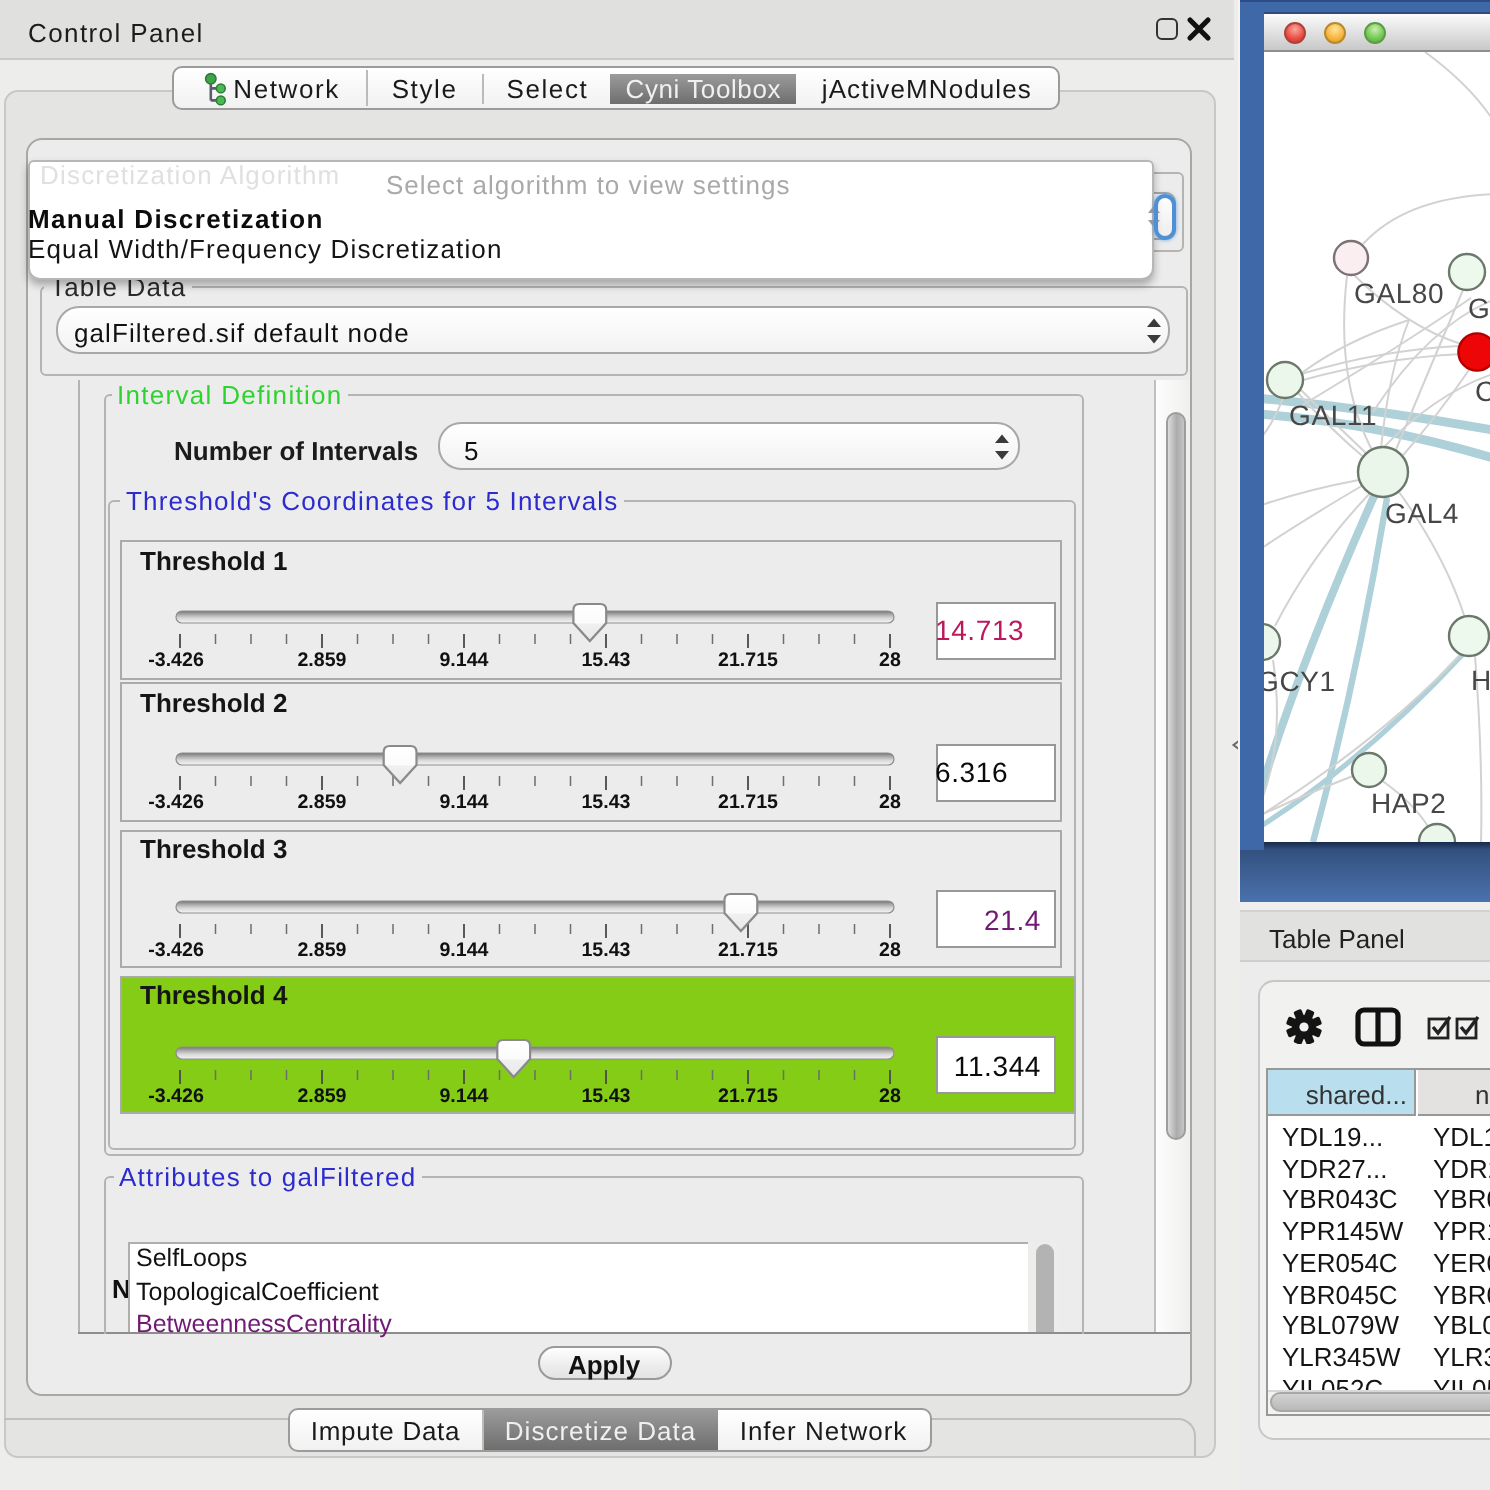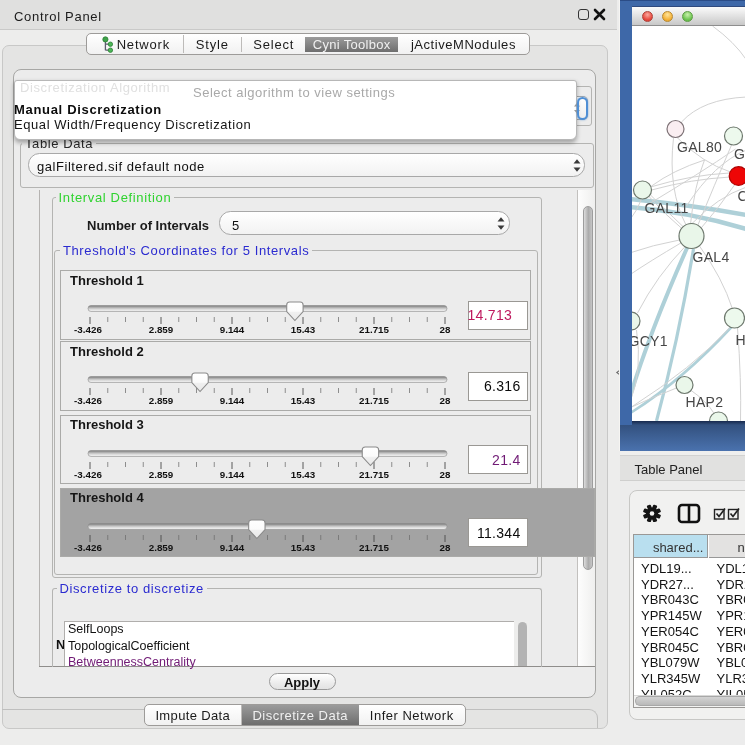--- a/index.html
+++ b/index.html
@@ -178,21 +178,21 @@
         <line x1="384.00" y1="46" x2="384.00" y2="53" stroke="#4a4a4a" stroke-width="0.9"></line>
       <text x="27" y="62" font-size="9.8" font-weight="bold" fill="#111" text-anchor="middle" font-family="Liberation Sans, sans-serif">-3.426</text>
         <text x="100" y="62" font-size="9.8" font-weight="bold" fill="#111" text-anchor="middle" font-family="Liberation Sans, sans-serif">2.859</text>
         <text x="171" y="62" font-size="9.8" font-weight="bold" fill="#111" text-anchor="middle" font-family="Liberation Sans, sans-serif">9.144</text>
         <text x="242" y="62" font-size="9.8" font-weight="bold" fill="#111" text-anchor="middle" font-family="Liberation Sans, sans-serif">15.43</text>
         <text x="313" y="62" font-size="9.8" font-weight="bold" fill="#111" text-anchor="middle" font-family="Liberation Sans, sans-serif">21.715</text>
         <text x="384" y="62" font-size="9.8" font-weight="bold" fill="#111" text-anchor="middle" font-family="Liberation Sans, sans-serif">28</text>
       <path transform="translate(139.05,0)" d="M -8.2 34 L -8.2 40.5 L 0 49.5 L 8.2 40.5 L 8.2 34 Q 8.2 31 5.2 31 L -5.2 31 Q -8.2 31 -8.2 34 Z" fill="url(#thumbg)" stroke="#8a8a8a" stroke-width="1.1"></path>
     </svg>
     <div class="abs" style="left:406.5px;top:29.5px;width:60px;height:29px;background:#fff;border:1px solid #9a9894;"></div>
-    <div class="abs" style="left:406.5px;top:36px;width:53px;text-align:right;font-size:14px;letter-spacing:0.3px;color:#0a0a0a;">6.316</div>
+    <div class="abs" style="left:406.5px;top:36px;width:53px;font-size:14px;letter-spacing:0.3px;color:#0a0a0a;">6.316</div>
   </div>
   <div class="abs" style="left:60px;top:414.5px;width:471px;height:69.5px;background:#ececec;border:1px solid #aaaaa8;">
     <div class="abs" style="left:9px;top:1.5px;font-size:13px;font-weight:bold;color:#151515;">Threshold 3</div>
     <svg class="abs" style="left:0;top:0;" width="471" height="69.5" viewBox="0 0 471 69.5">
       <defs>
         <linearGradient id="trackg414.5" x1="0" y1="0" x2="0" y2="1">
           <stop offset="0" stop-color="#757575"></stop>
             <stop offset="0.3" stop-color="#ababab"></stop>
           <stop offset="0.6" stop-color="#d8d8d8"></stop>
             <stop offset="1" stop-color="#f5f5f5"></stop>
@@ -230,21 +230,21 @@
         <text x="100" y="62" font-size="9.8" font-weight="bold" fill="#111" text-anchor="middle" font-family="Liberation Sans, sans-serif">2.859</text>
         <text x="171" y="62" font-size="9.8" font-weight="bold" fill="#111" text-anchor="middle" font-family="Liberation Sans, sans-serif">9.144</text>
         <text x="242" y="62" font-size="9.8" font-weight="bold" fill="#111" text-anchor="middle" font-family="Liberation Sans, sans-serif">15.43</text>
         <text x="313" y="62" font-size="9.8" font-weight="bold" fill="#111" text-anchor="middle" font-family="Liberation Sans, sans-serif">21.715</text>
         <text x="384" y="62" font-size="9.8" font-weight="bold" fill="#111" text-anchor="middle" font-family="Liberation Sans, sans-serif">28</text>
       <path transform="translate(309.44,0)" d="M -8.2 34 L -8.2 40.5 L 0 49.5 L 8.2 40.5 L 8.2 34 Q 8.2 31 5.2 31 L -5.2 31 Q -8.2 31 -8.2 34 Z" fill="url(#thumbg)" stroke="#8a8a8a" stroke-width="1.1"></path>
     </svg>
     <div class="abs" style="left:406.5px;top:29.5px;width:60px;height:29px;background:#fff;border:1px solid #9a9894;"></div>
     <div class="abs" style="left:406.5px;top:36px;width:53px;text-align:right;font-size:14px;letter-spacing:0.3px;color:#701a75;">21.4</div>
   </div>
-  <div class="abs" style="left:60px;top:487.5px;width:535px;height:69.5px;background:#a3a3a3;border:1px solid #aaaaa8;">
+  <div class="abs" style="left:60px;top:487.5px;width:478px;height:69.5px;background:#84cc16;border:1px solid #aaaaa8;">
     <div class="abs" style="left:9px;top:1.5px;font-size:13px;font-weight:bold;color:#151515;">Threshold 4</div>
     <svg class="abs" style="left:0;top:0;" width="471" height="69.5" viewBox="0 0 471 69.5">
       <defs>
         <linearGradient id="trackg487.5" x1="0" y1="0" x2="0" y2="1">
           <stop offset="0" stop-color="#757575"></stop>
             <stop offset="0.3" stop-color="#ababab"></stop>
           <stop offset="0.6" stop-color="#d8d8d8"></stop>
             <stop offset="1" stop-color="#f5f5f5"></stop>
         </linearGradient>
         <linearGradient id="thumbg" x1="0" y1="0" x2="0" y2="1">
@@ -282,21 +282,21 @@
         <text x="242" y="62" font-size="9.8" font-weight="bold" fill="#111" text-anchor="middle" font-family="Liberation Sans, sans-serif">15.43</text>
         <text x="313" y="62" font-size="9.8" font-weight="bold" fill="#111" text-anchor="middle" font-family="Liberation Sans, sans-serif">21.715</text>
         <text x="384" y="62" font-size="9.8" font-weight="bold" fill="#111" text-anchor="middle" font-family="Liberation Sans, sans-serif">28</text>
       <path transform="translate(195.85,0)" d="M -8.2 34 L -8.2 40.5 L 0 49.5 L 8.2 40.5 L 8.2 34 Q 8.2 31 5.2 31 L -5.2 31 Q -8.2 31 -8.2 34 Z" fill="url(#thumbg)" stroke="#8a8a8a" stroke-width="1.1"></path>
     </svg>
     <div class="abs" style="left:406.5px;top:29.5px;width:60px;height:29px;background:#fff;border:1px solid #9a9894;"></div>
     <div class="abs" style="left:406.5px;top:36px;width:53px;text-align:right;font-size:14px;letter-spacing:0.3px;color:#0a0a0a;">11.344</div>
   </div>
 
   <div class="abs" style="left:52.3px;top:587.5px;width:490px;height:79px;border:1px solid #b4b4b2;border-top-right-radius:3px;border-top-left-radius:3px;border-bottom:none;"></div>
-  <div class="fsleg" style="left:56.5px;top:581.5px;font-size:13px;letter-spacing:0.6px;color:#2b2bd0;">Discretize to discretize</div>
+  <div class="fsleg" style="left:56.5px;top:581.5px;font-size:13px;letter-spacing:0.6px;color:#2b2bd0;">Attributes to galFiltered</div>
   <div class="abs" style="left:56px;top:597px;font-size:13px;font-weight:bold;color:#111;margin-top:40px;">Numerical Attributes</div>
 
   <div class="abs" style="left:64px;top:620.5px;width:465px;height:45.5px;background:#fff;border:1px solid #b0aeac;border-bottom:none;"></div>
   <div class="abs" style="left:68px;top:622.2px;font-size:12.5px;color:#111;">SelfLoops</div>
   <div class="abs" style="left:68px;top:638.6px;font-size:12.5px;color:#111;">TopologicalCoefficient</div>
   <div class="abs" style="left:68px;top:655px;font-size:12.5px;color:#701a75;">BetweennessCentrality</div>
 
   <div class="abs" style="left:514px;top:621px;width:15px;height:45px;background:#ededec;"></div>
   <div class="abs" style="left:518px;top:622px;width:9px;height:44px;background:#b3b3b3;border-radius:4.5px 4.5px 0 0;"></div>
 

